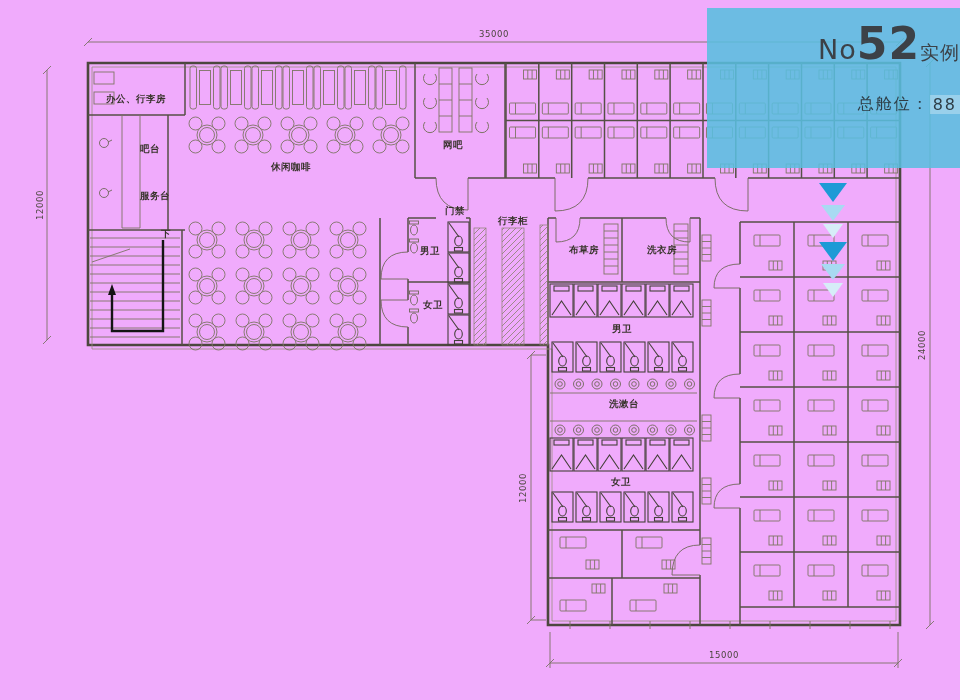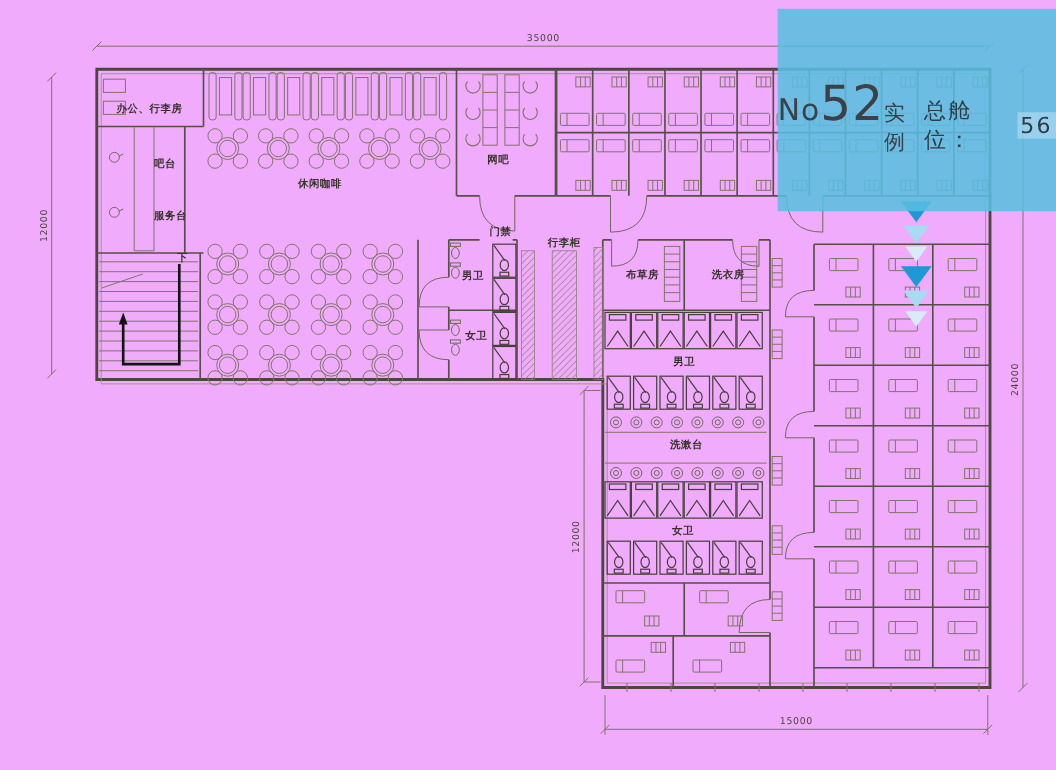--- a/index.html
+++ b/index.html
@@ -1,27 +1,27 @@
 <!DOCTYPE html>
 <html><head>
 <meta charset="utf-8">
 <style>
   html,body{margin:0;padding:0;background:#f1ead9;font-family:"DejaVu Sans","Liberation Sans",sans-serif}
   .stage{position:relative;width:960px;height:700px;background:#f0abfc;overflow:hidden}
   svg{position:absolute;left:0;top:0}
   .lbl{font-size:9.5px;font-weight:700;fill:#37332a;text-anchor:middle;letter-spacing:.5px}
   .dim{font-size:8.5px;fill:#4b463d;text-anchor:middle;letter-spacing:.6px}
-  .banner{position:absolute;left:707px;top:8px;width:253px;height:184px;
-          background:rgba(88,191,223,.87);display:flex;flex-direction:row;
-          align-items:center;padding-top:14px;box-sizing:border-box}
+  .banner{position:absolute;left:707px;top:8px;width:253px;height:160px;
+          background:rgba(88,191,223,.87);display:flex;flex-direction:column;
+          align-items:flex-end;padding-top:14px;box-sizing:border-box}
   .b-title{display:flex;align-items:baseline;color:#3c4147;letter-spacing:1px}
   .b-prefix{font-size:27px}
-  .b-num{font-size:44px;line-height:1;font-weight:400}
+  .b-num{font-size:44px;line-height:1;font-weight:700}
   .b-suffix{font-size:19px}
-  .b-sub{margin-top:14px;font-size:20px;color:#2e3d46;letter-spacing:2px;display:flex;align-items:center}
+  .b-sub{margin-top:28px;font-size:16px;color:#2e3d46;letter-spacing:2px;display:flex;align-items:center}
   .b-sub .val{padding:0 3px;background:rgba(238,245,248,.35)}
 </style>
 </head>
 <body>
 
 <div class="stage">
 
 <svg width="960" height="700" viewBox="0 0 960 700">
   <defs>
     <pattern id="hatch" patternUnits="userSpaceOnUse" width="6" height="6">
@@ -381,16 +381,16 @@
 </svg>
 
   <div class="banner">
     <div class="b-title">
       <span class="b-prefix">No</span>
       <span class="b-num">52</span>
       <span class="b-suffix">实例</span>
     </div>
     <div class="b-sub">
       <span>总舱位：</span>
-      <span class="val">56</span>
+      <span class="val">88</span>
     </div>
   </div>
 </div>
 
 </body></html>

